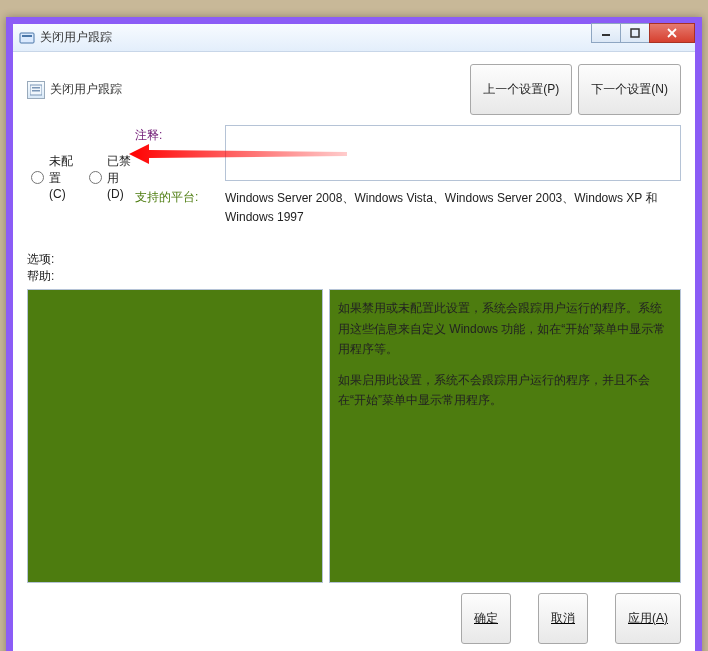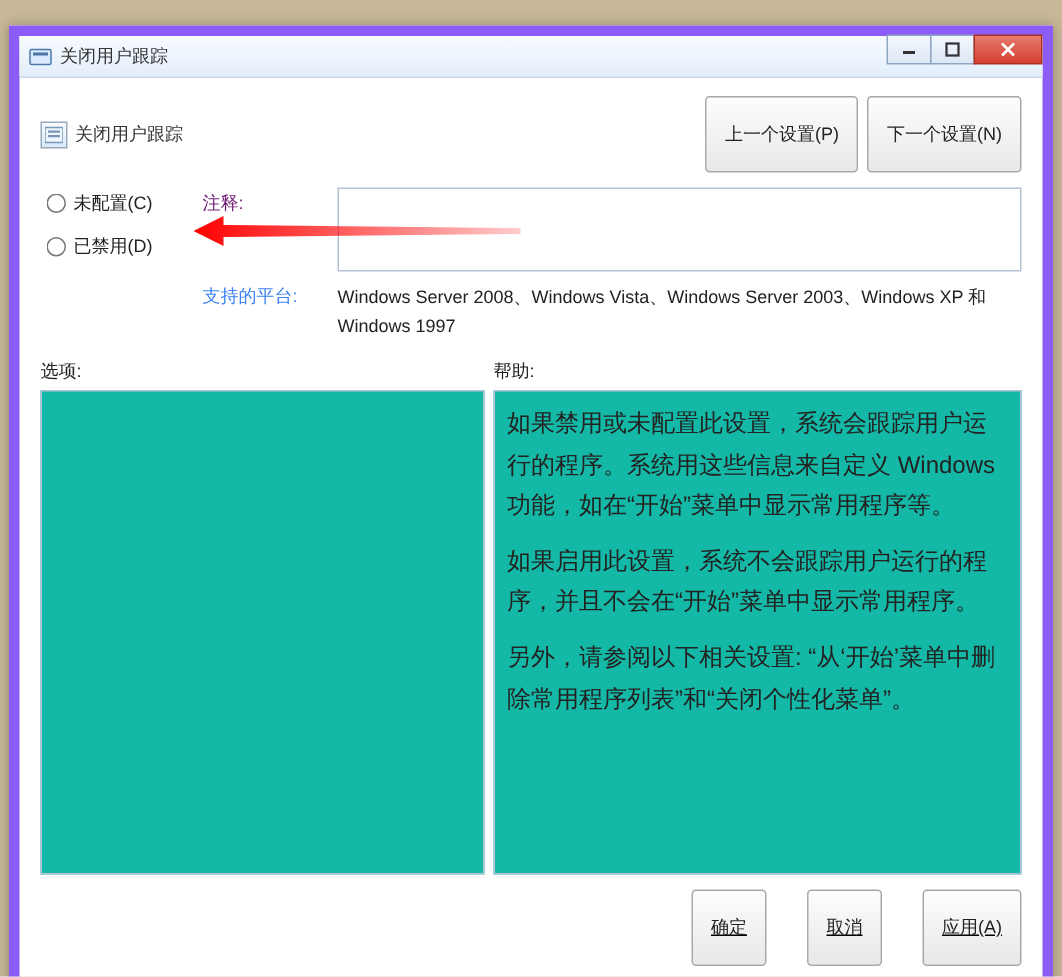--- a/index.html
+++ b/index.html
@@ -12,37 +12,37 @@
     .win-btn { width: 30px; height: 20px; border: 1px solid #8ea6c2; background: linear-gradient(#f2f7fd,#dce8f6); display: flex; align-items: center; justify-content: center; font-size: 10px; color: #333; margin-left: -1px; }
     .win-btn.min { border-top-left-radius: 0; }
     .win-btn.close { width: 46px; background: linear-gradient(#e67a6f,#d6402f); color: #fff; border-color: #a83224; }
     .content { padding: 12px 14px 10px 14px; height: calc(100% - 28px); display: flex; flex-direction: column; }
     .header-row { display: flex; align-items: center; margin-bottom: 10px; }
     .header-icon { width: 18px; height: 18px; margin-right: 5px; border: 1px solid #9ab; background: linear-gradient(#f8fcff,#d9e9f8); display: flex; align-items: center; justify-content: center; }
     .header-title { font-size: 12px; color: #333; flex: 1; }
     .nav-buttons { display: flex; gap: 6px; }
     .std-btn { padding: 16px 12px; border: 1px solid #a8a8a8; background: linear-gradient(#fdfdfd,#e8e8e8); border-radius: 3px; font-size: 12px; color: #222; cursor: pointer; }
     .top-grid { display: flex; margin-bottom: 8px; }
-    .radio-col { width: 108px; display: flex; flex-direction: column; gap: 12px; padding-top: 2px; padding-left: 4px; }
+    .radio-col { width: 108px; display: flex; flex-direction: row; gap: 12px; padding-top: 2px; padding-left: 4px; }
     .radio-item { display: flex; align-items: center; gap: 5px; font-size: 12px; color: #222; cursor: pointer; }
     .radio-item input { margin: 0; }
     .selected-box { border: 2px solid #ff0000; padding: 2px 4px; margin-left: -6px; margin-right: -2px; }
     .right-col { flex: 1; display: flex; flex-direction: column; gap: 8px; }
     .comment-row { display: flex; gap: 10px; }
     .comment-row .lbl { width: 80px; padding-top: 2px; color: #701a75; }
     .comment-box { flex: 1; border: 1px solid #b5c3d6; background: #fff; height: 56px; padding: 3px; font-size: 12px; resize: none; }
     .platform-row { display: flex; gap: 10px; }
-    .platform-row .lbl { width: 80px; color: #3b82f6; }
+    .platform-row .lbl { width: 80px; color: #4d7c0f; }
     .platform-text { flex: 1; color: #222; line-height: 1.6; }
     .arrow-svg { position: absolute; left: 116px; top: 118px; pointer-events: none; }
-    .mid-labels { display: flex; margin-top: 4px; margin-bottom: 4px; }
+    .mid-labels { display: flex; margin-top: 16px; margin-bottom: 4px; flex-direction: column; }
     .mid-labels .lbl { color: #222; }
     .mid-labels .lbl.left { width: 302px; }
     .panes { flex: 1; display: flex; gap: 6px; min-height: 0; }
-    .pane { border: 1px solid #b5c3d6; background: #14b8a6; padding: 8px; overflow: auto; font-size: 16px; color: #222; line-height: 1.7; }
+    .pane { border: 1px solid #b5c3d6; background: #4d7c0f; padding: 8px; overflow: auto; font-size: 12px; color: #222; line-height: 1.7; }
     .pane.left { width: 296px; }
     .pane.right { flex: 1; }
     .pane.right p { margin-bottom: 10px; }
     .bottom-buttons { display: flex; justify-content: flex-end; gap: 27px; padding-top: 10px; text-decoration: underline; }
   </style>
 </head>
 <body>
 
 <div class="window">
   <div class="titlebar">
@@ -125,21 +125,20 @@
     <div class="mid-labels">
       <span class="lbl left">选项:</span>
       <span class="lbl">帮助:</span>
     </div>
 
     <div class="panes">
       <div class="pane left"></div>
       <div class="pane right">
         <p>如果禁用或未配置此设置，系统会跟踪用户运行的程序。系统用这些信息来自定义 Windows 功能，如在“开始”菜单中显示常用程序等。</p>
         <p>如果启用此设置，系统不会跟踪用户运行的程序，并且不会在“开始”菜单中显示常用程序。</p>
-        <p>另外，请参阅以下相关设置: “从‘开始’菜单中删除常用程序列表”和“关闭个性化菜单”。</p>
       </div>
     </div>
 
     <div class="bottom-buttons">
       <button class="std-btn">确定</button>
       <button class="std-btn">取消</button>
       <button class="std-btn">应用(A)</button>
     </div>
   </div>
 </div>

